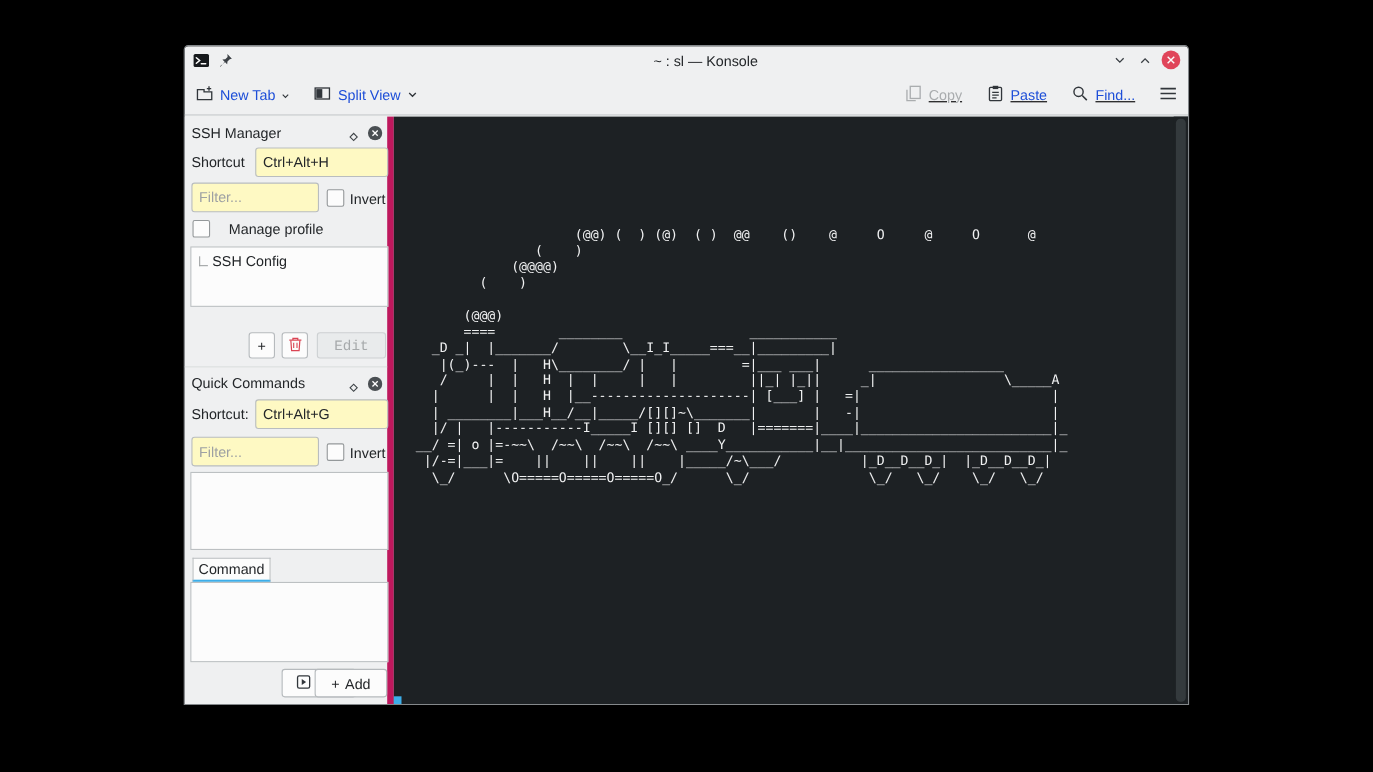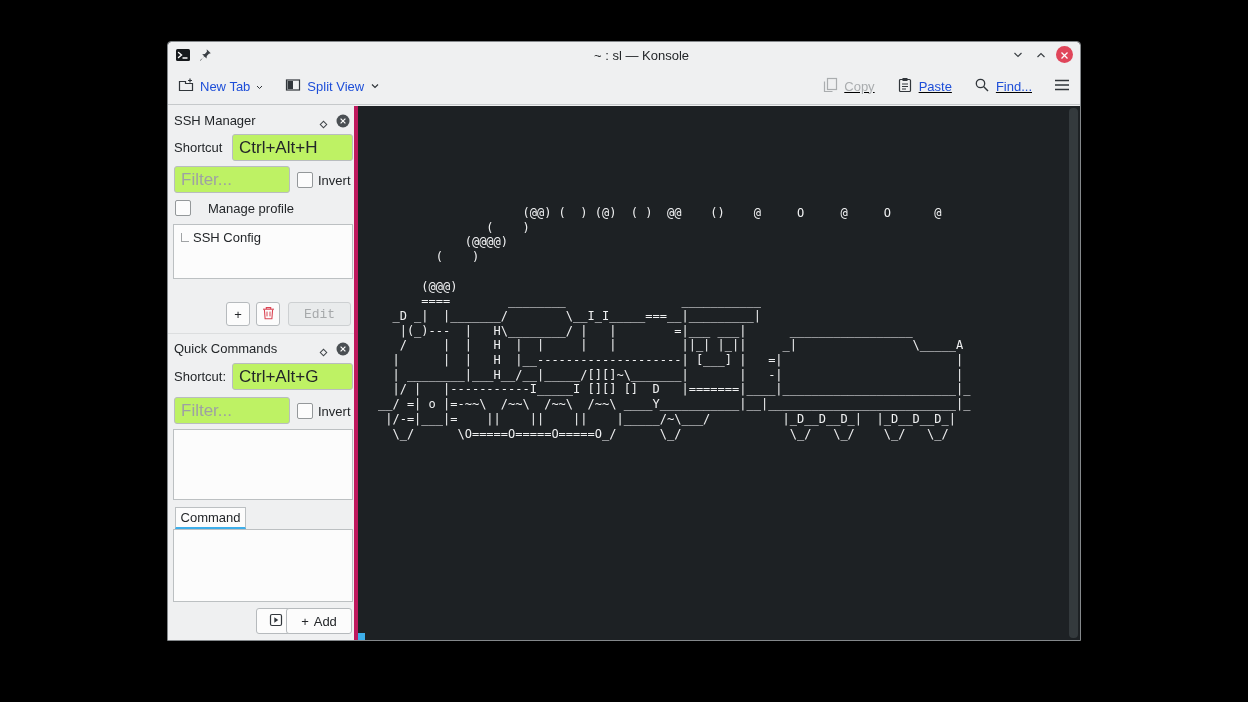--- a/index.html
+++ b/index.html
@@ -25,25 +25,25 @@
              border-bottom:1px solid #c6c9cb; display:flex; align-items:center;
              padding:0 10px; gap:22px; }
   .tbtn { display:flex; align-items:center; gap:6px; font-size:13px; color:#1d4ed8; cursor:default; }
   .tbtn .menu-ind { align-self:flex-end; margin-bottom:3px; margin-left:0px; }
   .tbtn.disabled { color:#a9acae; }
   .tb-right { margin-left:auto; display:flex; align-items:center; gap:22px;text-decoration:underline; }
 
   
   .content { position:absolute; left:0; top:64px; right:0; bottom:0; }
   .sidebar { position:absolute; left:0; top:0; width:190px; height:100%;
-             background:#eff0f1; border-right:4px solid #be185d; font-size:13px; color:#232629; }
+             background:#eff0f1; border-right:6px solid #be185d; font-size:13px; color:#232629; }
   .abs { position:absolute; }
   .panel-title { font-size:13px; color:#232629; }
-  .field { position:absolute; height:27px; background:#bef264; border:1px solid #b9bdbf;
-           border-radius:3px; padding:0 6px; font-size:17px; color:#232629;
+  .field { position:absolute; height:27px; background:#fef9c3; border:1px solid #b9bdbf;
+           border-radius:3px; padding:0 6px; font-size:13px; color:#232629;
            font-family:"Liberation Sans", sans-serif; outline:none; }
   .field::placeholder { color:#9ea1a3; }
   .checkbox { position:absolute; width:16px; height:16px; background:#fcfcfc;
               border:1px solid #94989a; border-radius:2px; }
   .listbox { position:absolute; left:5px; width:180px; background:#fcfcfc;
              border:1px solid #bcc0c2; }
   .tree-item { display:flex; align-items:flex-end; padding:5px 0 0 7px; font-size:13px; }
   .branch { display:inline-block; width:8px; height:9px; border-left:1px solid #a0a3a5;
             border-bottom:1px solid #a0a3a5; margin-right:4px; margin-bottom:3px; }
   .btn { position:absolute; background:#fcfcfc; border:1px solid #b6babd; border-radius:3px;

